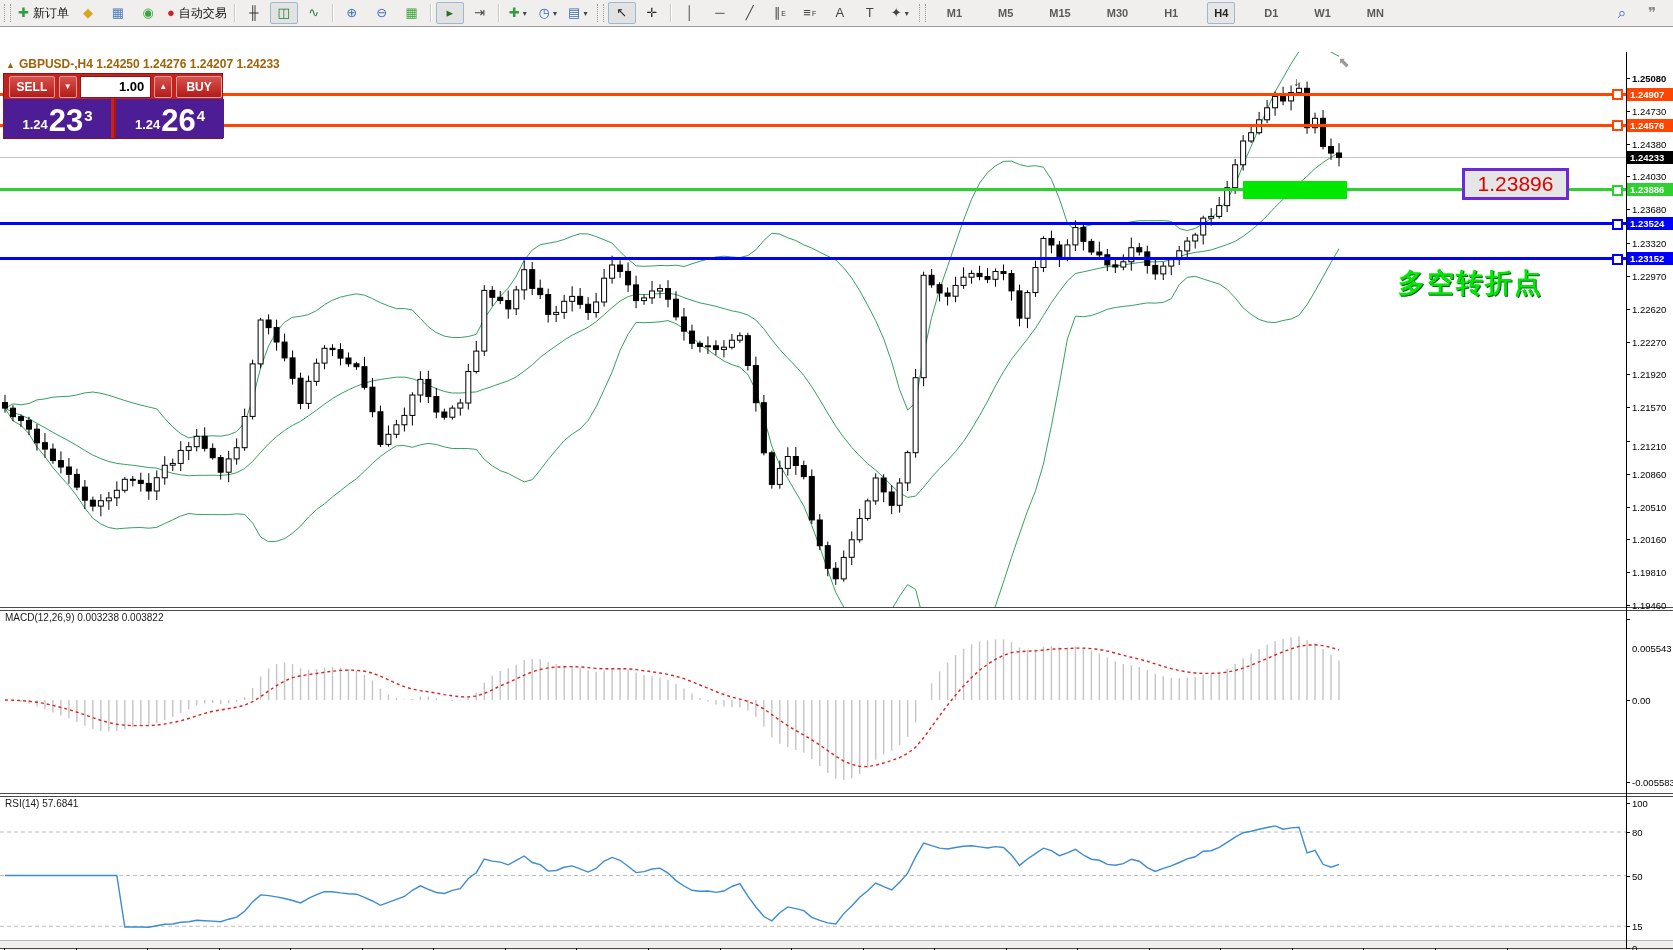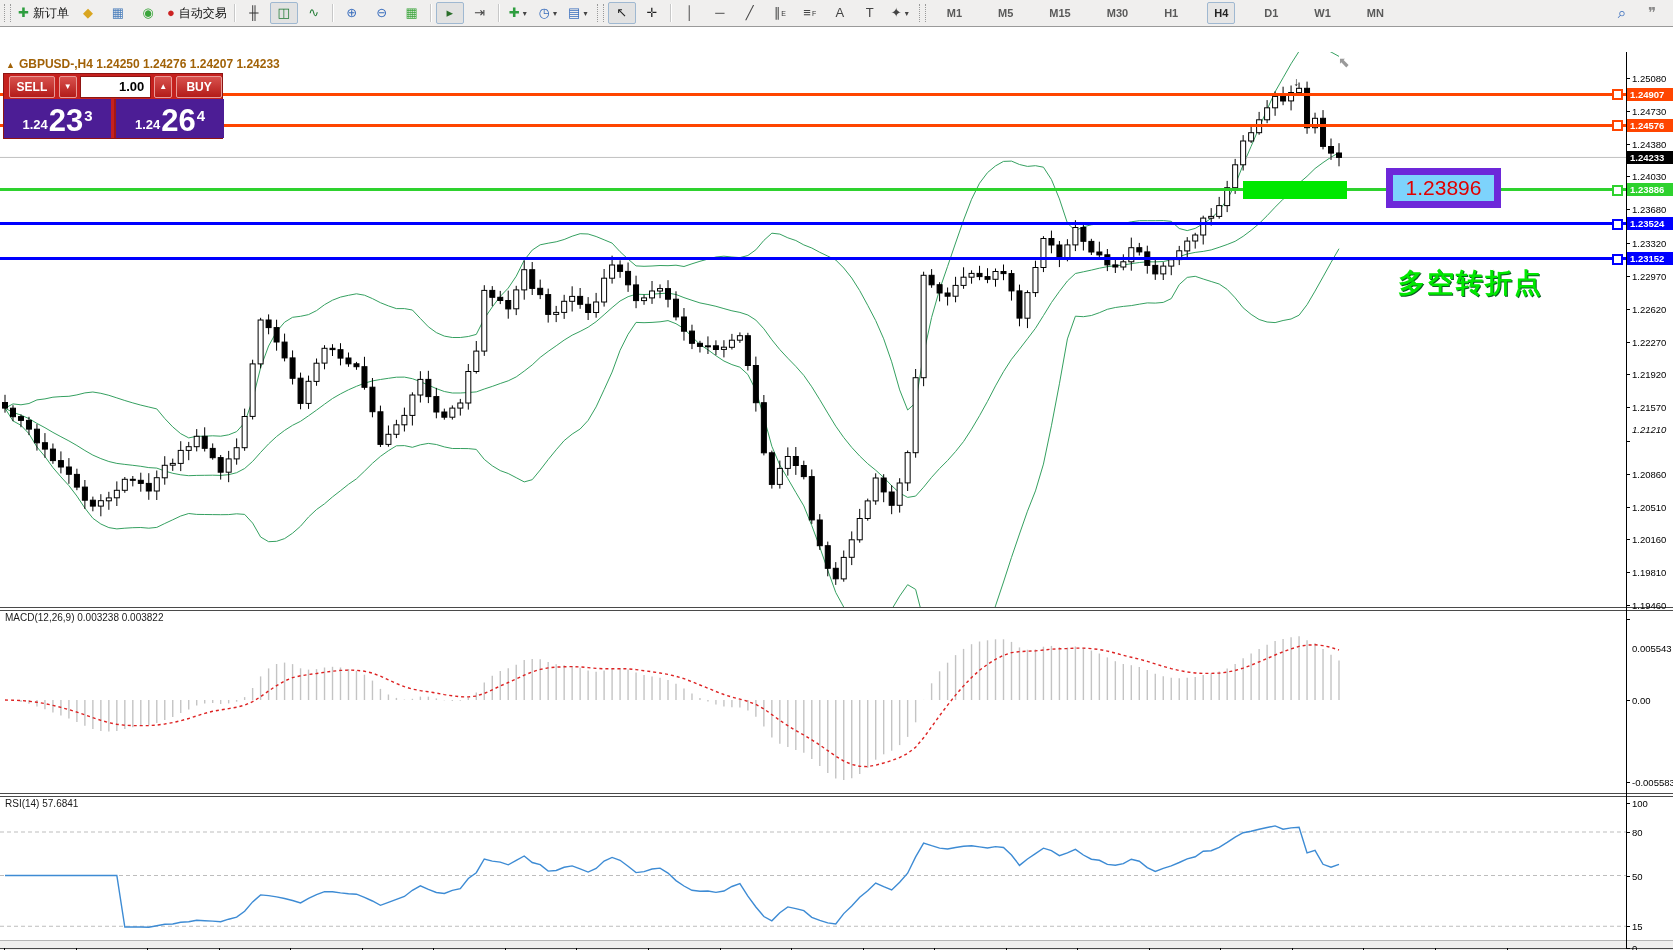--- a/index.html
+++ b/index.html
@@ -44,22 +44,22 @@
   #vol{height:20px;width:64px;background:#fff;color:#000;font-size:13px;font-weight:bold;text-align:right;
        padding-right:6px;line-height:20px;border:1px solid #8f1513;}
   .bigprice{position:absolute;top:25px;height:37px;background:#4c1d95;color:#fff;display:flex;
             align-items:flex-end;justify-content:center;padding-bottom:2px;}
   .bigprice .small{font-size:13px;font-weight:bold;margin-bottom:4px;}
   .bigprice .big{font-size:31px;font-weight:bold;line-height:30px;margin:0 1px;}
   .bigprice .sup{font-size:15px;font-weight:bold;margin-bottom:12px;}
   #title{position:absolute;left:6px;top:30px;font-size:12px;font-weight:bold;color:#a16207;z-index:21;}
   #title .tri{font-size:9px;margin-right:4px;}
   
-  #note-box{position:absolute;left:1386px;top:141px;width:101px;height:26px;border:7px solid #6d28d9;
-            background:#7dd3fc;color:#e00000;font-size:21px;text-align:center;line-height:25px;z-index:12;}
+  #note-box{position:absolute;left:1462px;top:141px;width:101px;height:26px;border:3px solid #6d28d9;
+            background:#e5e5e5;color:#e00000;font-size:21px;text-align:center;line-height:25px;z-index:12;}
   #cn-label{position:absolute;left:1398px;top:238px;font-size:27px;font-weight:bold;color:#00e800;
             text-shadow:1px 1px 0 #0a5c22;z-index:12;letter-spacing:2px;}
   #hl-rect{position:absolute;z-index:11;}
   #sell-marker{position:absolute;left:1293px;top:48px;font-size:12px;color:#000;z-index:12;}
   #cursor{position:absolute;left:1338px;top:27px;z-index:25;color:#9a9a9a;font-size:14px;}
   #statusbar{position:absolute;left:0;top:940px;width:1673px;height:10px;background:#f0efee;border-top:1px solid #b5b5b5;}
 </style>
 </head>
 <body>
 
@@ -758,21 +758,21 @@
     <div class="ind-label" style="left:5px;top:771px;">RSI(14) 57.6841</div>
 
     <div class="pane-sep" style="top:580px;"></div>
     <div class="pane-sep" style="top:583px;"></div>
     <div class="pane-sep" style="top:766px;"></div>
     <div class="pane-sep" style="top:769px;"></div>
     <div class="pane-sep" style="top:921px;"></div>
     <div class="axis-line"></div>
     <div id="axis-layer">
         <div class="tick" style="top: 51px;"></div>
-        <div class="tick-lbl" style="top: 46px;">1.25080</div>
+        <div class="tick-lbl" style="top: 46px; font-weight: bold;">1.25080</div>
         <div class="tick" style="top: 83.8207px;"></div>
         <div class="tick-lbl" style="top: 78.8207px;">1.24730</div>
         <div class="tick" style="top: 116.641px;"></div>
         <div class="tick-lbl" style="top: 111.641px;">1.24380</div>
         <div class="tick" style="top: 149.462px;"></div>
         <div class="tick-lbl" style="top: 144.462px;">1.24030</div>
         <div class="tick" style="top: 182.283px;"></div>
         <div class="tick-lbl" style="top: 177.283px;">1.23680</div>
         <div class="tick" style="top: 216.041px;"></div>
         <div class="tick-lbl" style="top: 211.041px;">1.23320</div>
@@ -780,21 +780,21 @@
         <div class="tick-lbl" style="top: 243.862px;">1.22970</div>
         <div class="tick" style="top: 281.683px;"></div>
         <div class="tick-lbl" style="top: 276.683px;">1.22620</div>
         <div class="tick" style="top: 314.503px;"></div>
         <div class="tick-lbl" style="top: 309.503px;">1.22270</div>
         <div class="tick" style="top: 347.324px;"></div>
         <div class="tick-lbl" style="top: 342.324px;">1.21920</div>
         <div class="tick" style="top: 380.145px;"></div>
         <div class="tick-lbl" style="top: 375.145px;">1.21570</div>
         <div class="tick" style="top: 413.903px;"></div>
-        <div class="tick-lbl" style="top: 397px; font-style: italic;">1.21210</div>
+        <div class="tick-lbl" style="top: 414px;">1.21210</div>
         <div class="tick" style="top: 446.724px;"></div>
         <div class="tick-lbl" style="top: 441.724px;">1.20860</div>
         <div class="tick" style="top: 479.545px;"></div>
         <div class="tick-lbl" style="top: 474.545px;">1.20510</div>
         <div class="tick" style="top: 512.365px;"></div>
         <div class="tick-lbl" style="top: 507.365px;">1.20160</div>
         <div class="tick" style="top: 545.186px;"></div>
         <div class="tick-lbl" style="top: 540.186px;">1.19810</div>
         <div class="tick" style="top: 578.007px;"></div>
         <div class="tick-lbl" style="top: 573.007px;">1.19460</div>

